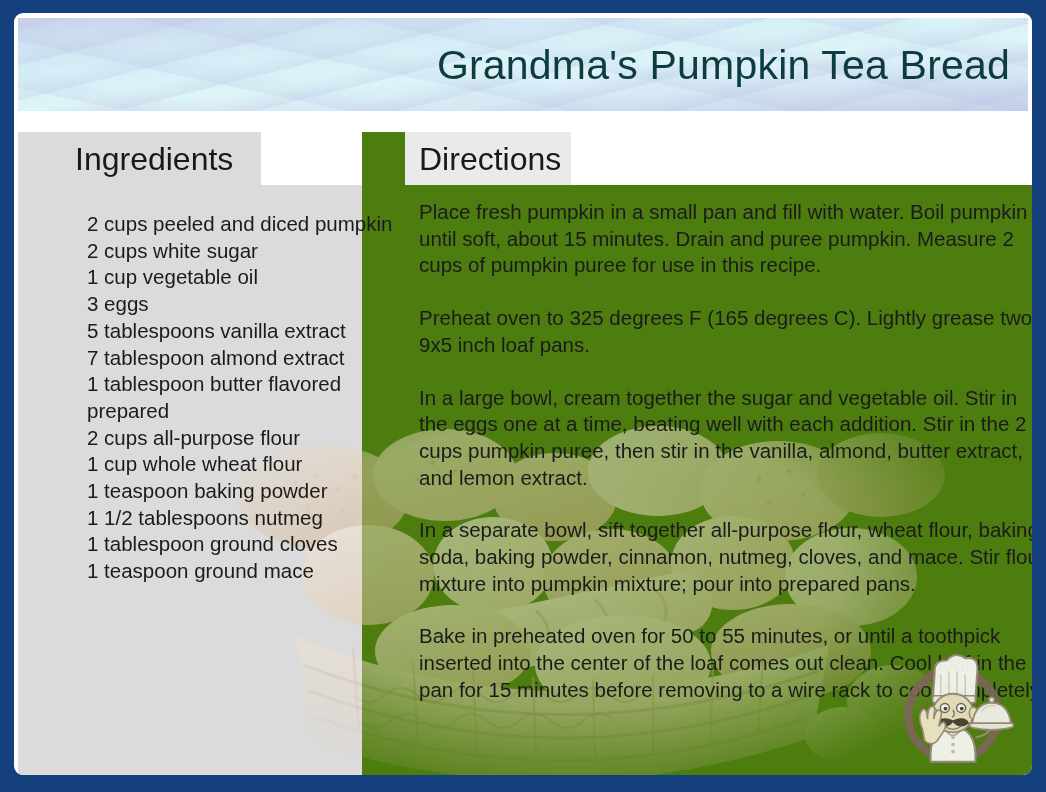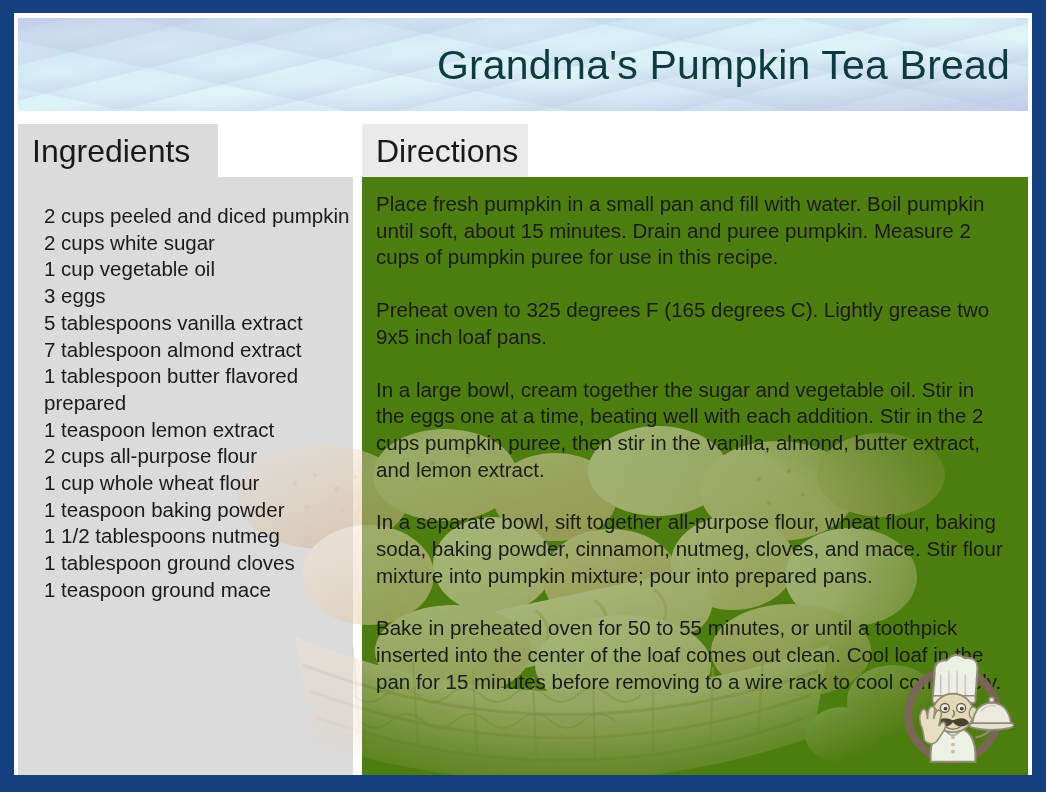--- a/index.html
+++ b/index.html
@@ -22,20 +22,21 @@
     overflow: hidden;
   }
   .card-inner {
     position: absolute;
     left: 14px;
     top: 13px;
     right: 14px;
     bottom: 17px;
     background: #ffffff;
     overflow: hidden;
+    border-radius: 9px;
   }
 
   
   .banner {
     position: absolute;
     left: 4px;
     top: 5px;
     width: 1010px;
     height: 93px;
     background:
@@ -78,23 +79,24 @@
   .panels {
     position: absolute;
     left: 4px;
     top: 111px;
     width: 1010px;
     height: 652px;
   }
 
   .panel {
     position: absolute;
-    top: 0;
+    top: 8px;
     bottom: 0;
     overflow: hidden;
+    padding-left: 43px;
   }
   .panel-ingredients {
     left: 0;
     width: 335px;
     background: #dbdbdb;
   }
   .panel-directions {
     left: 344px;
     width: 666px;
     background: #4d7c0f;
@@ -206,21 +208,20 @@
         <div class="panel-body">
           <ul class="ingredient-list">
             <li>2 cups peeled and diced pumpkin</li>
             <li>2 cups white sugar</li>
             <li>1 cup vegetable oil</li>
             <li>3 eggs</li>
             <li>5 tablespoons vanilla extract</li>
             <li>7 tablespoon almond extract</li>
             <li>1 tablespoon butter flavored</li>
             <li>prepared</li>
-            <li>1 teaspoon lemon extract</li>
             <li>2 cups all-purpose flour</li>
             <li>1 cup whole wheat flour</li>
             <li>1 teaspoon baking powder</li>
             <li>1 1/2 tablespoons nutmeg</li>
             <li>1 tablespoon ground cloves</li>
             <li>1 teaspoon ground mace</li>
           </ul>
         </div>
       </div>
 

